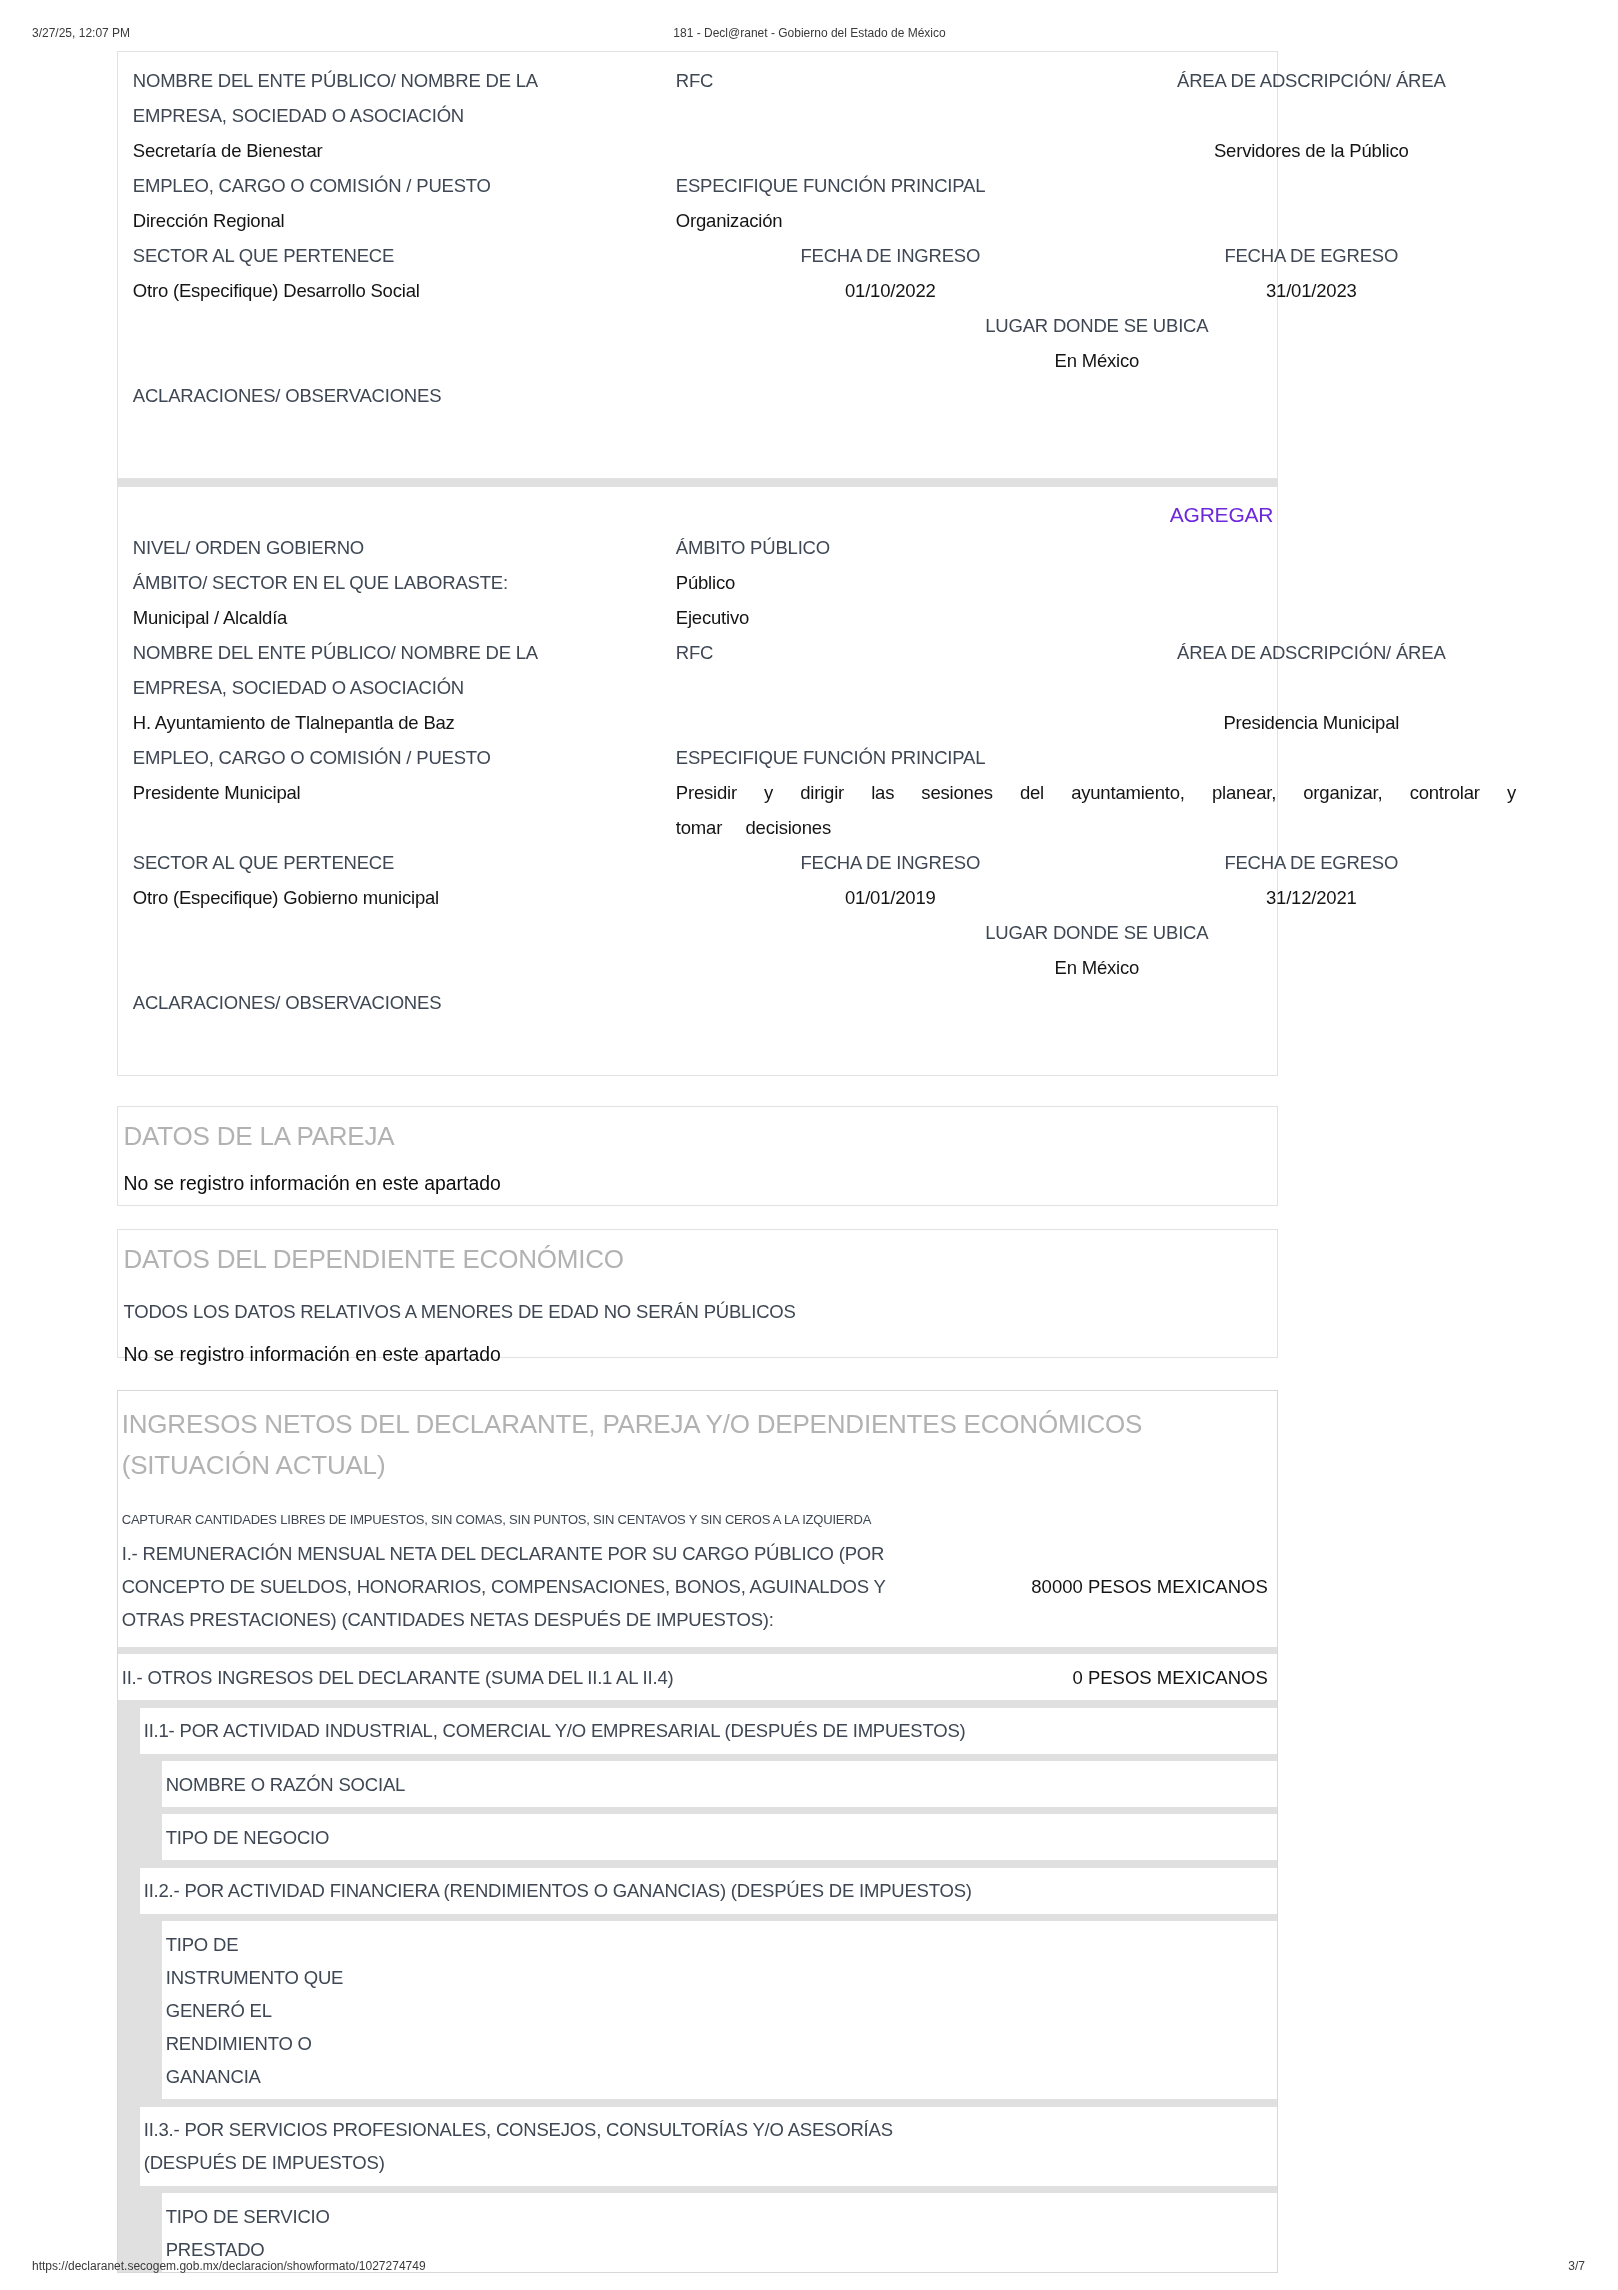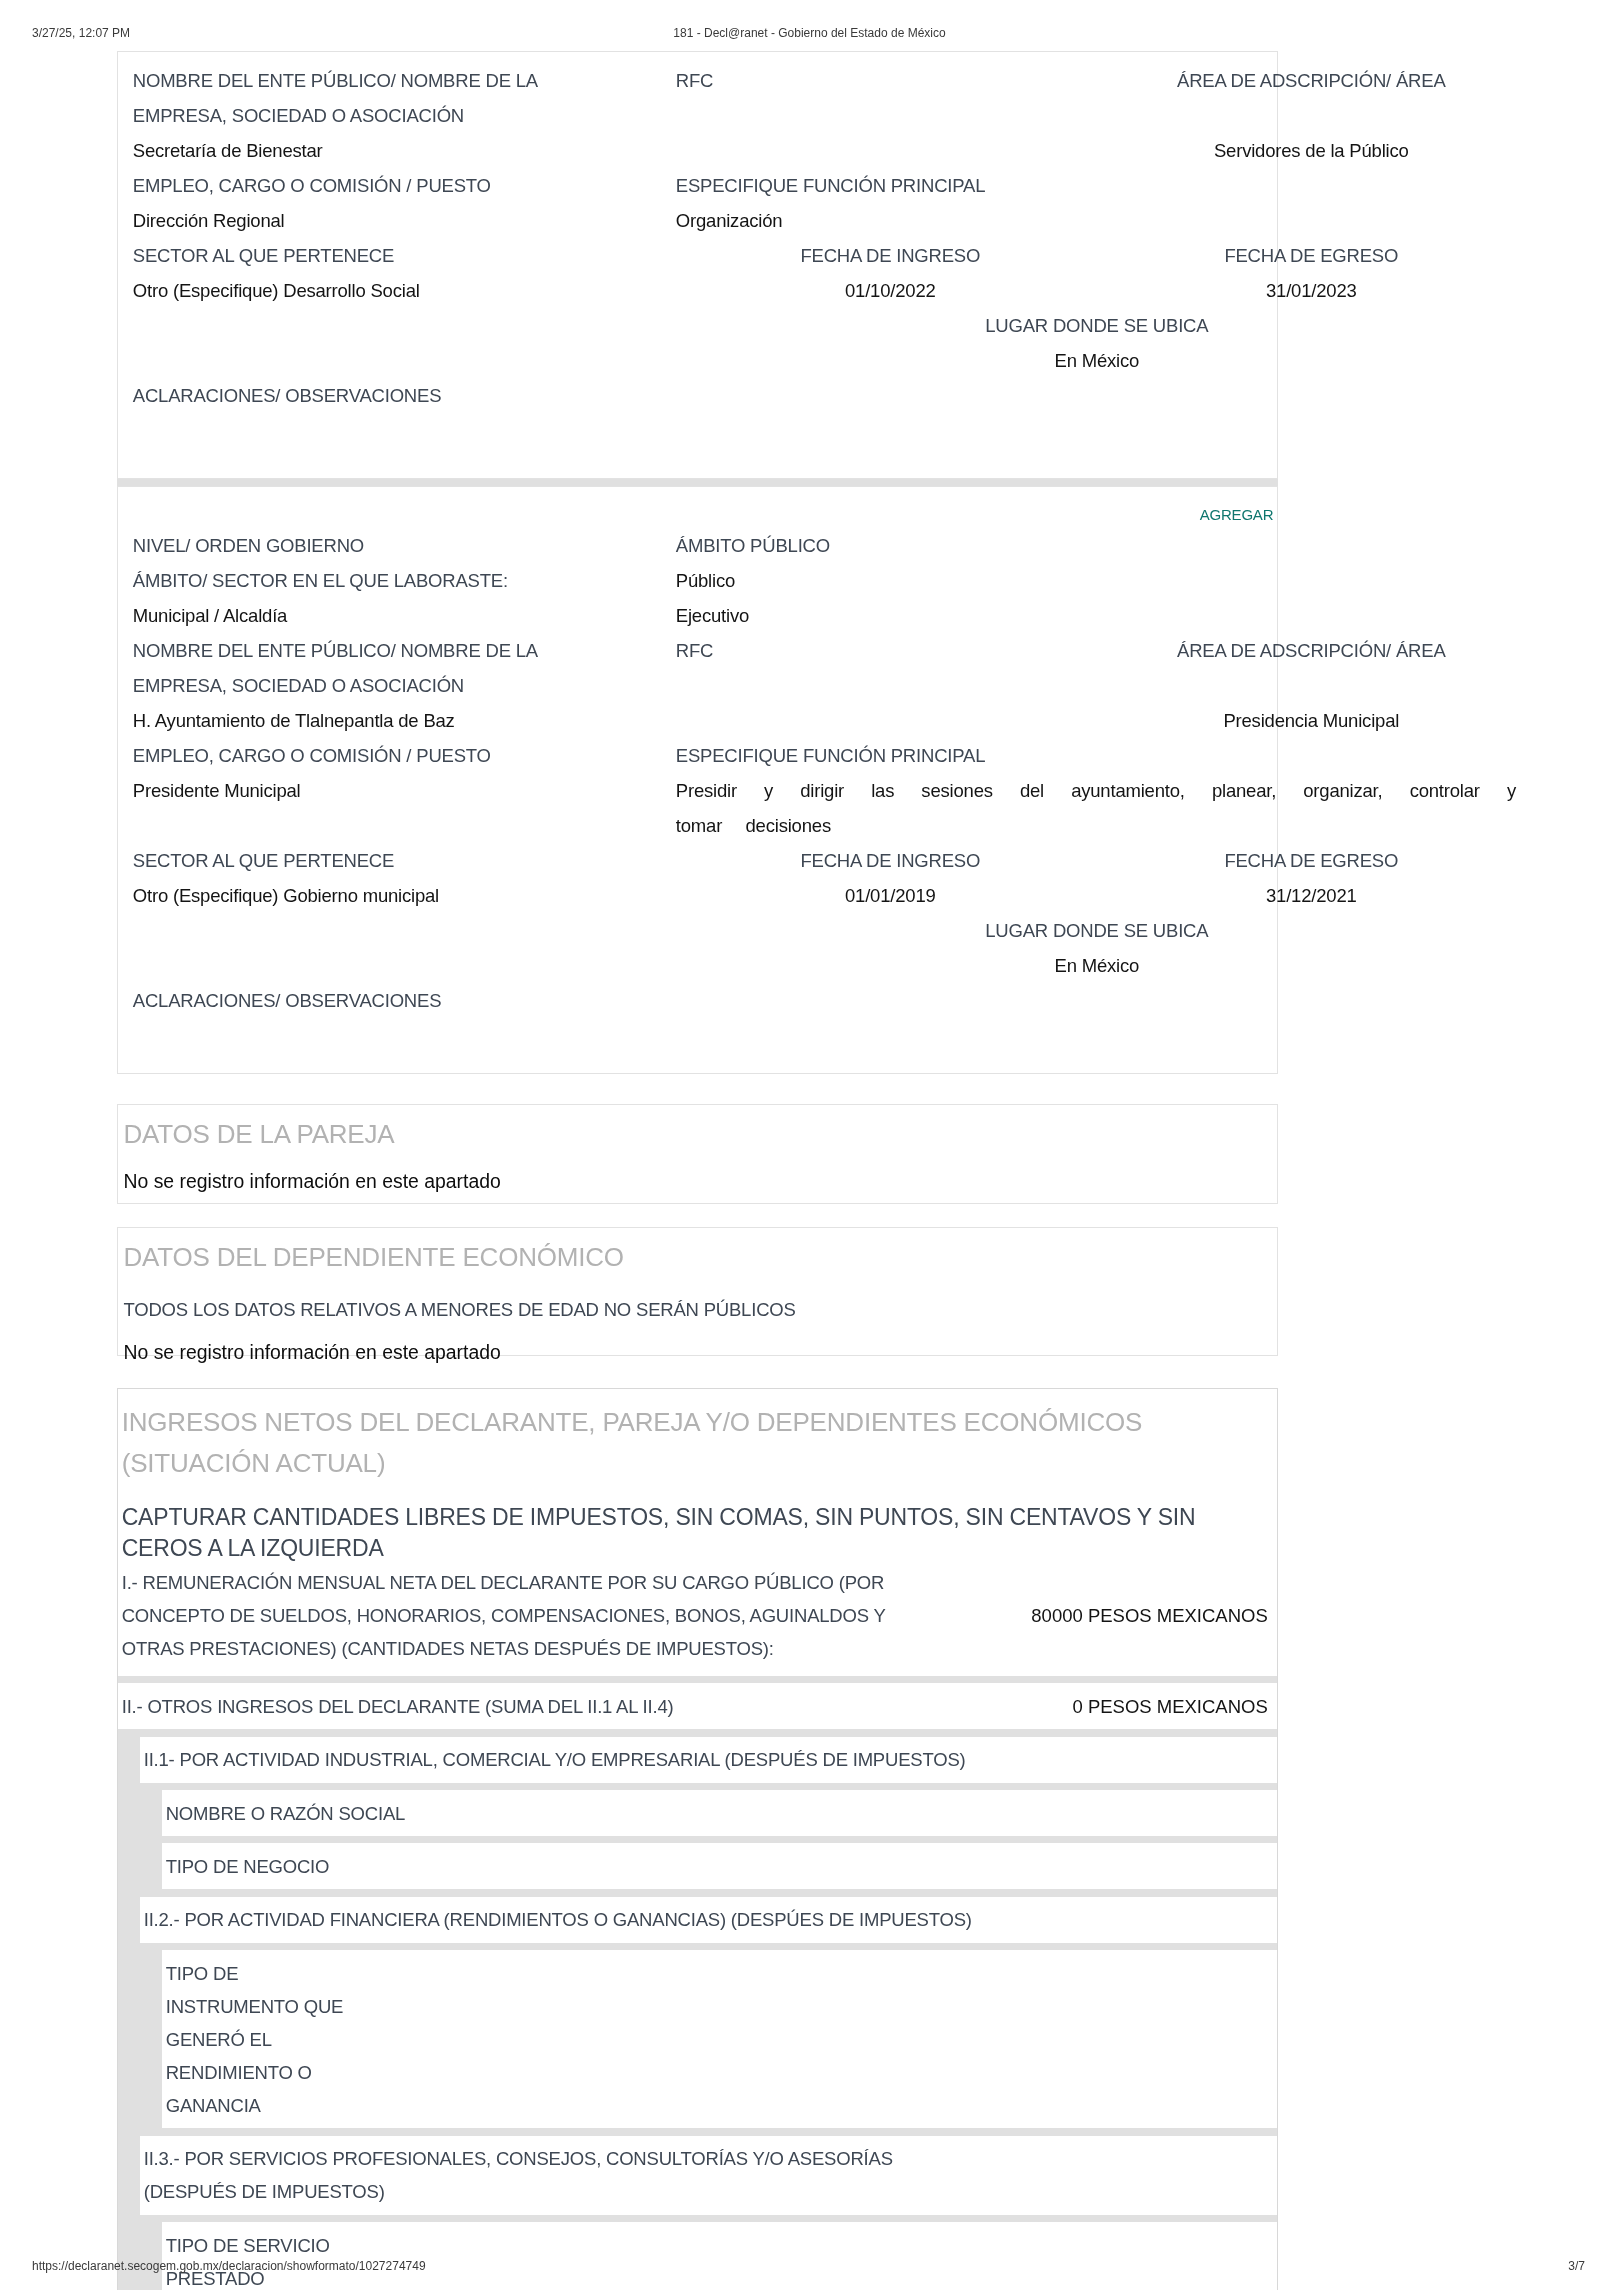--- a/index.html
+++ b/index.html
@@ -26,40 +26,40 @@
   .row{display:grid;grid-template-columns:543px 429px 413px;padding-left:14.8px;}
   .cell{font-size:18.5px;line-height:35px;letter-spacing:-0.2px;}
   .lbl{color:var(--label);}
   .val{color:var(--value);font-weight:500;}
   .ctr{text-align:center;}
   .span23{grid-column:2/4;}
   .wrap500{max-width:461px;}
   .justify{text-align:justify;word-spacing:1em;padding-right:1.8px;}
   .spacer70{height:65px;} .spacer60{height:55px;}
   .agregar-row{text-align:right;padding:3.7px 3.7px 0 0;line-height:26px;}
-  .agregar{font-size:15px;color:#0f766e;cursor:pointer;letter-spacing:-0.2px;}
+  .agregar{font-size:21px;color:#6d28d9;cursor:pointer;letter-spacing:-0.2px;}
   .strip{height:7.4px;background:var(--strip);}
 
   
   .box{border:0.9px solid var(--border);padding:11px 5.5px 13px 5.5px;box-sizing:border-box;background:#fff;}
   .box-title{font-size:26px;color:var(--heading);line-height:37px;letter-spacing:-0.2px;}
   .box-caption{font-size:18.5px;color:var(--label);margin-top:20px;line-height:28px;letter-spacing:-0.2px;}
   .box-body{font-size:19.4px;color:#0d0d0d;margin-top:14.8px;line-height:28px;}
   .pareja{margin-top:29.5px;height:100px;}
   .dependiente{margin-top:23px;height:129px;}
 
   
   .ingresos{margin-top:32px;background:var(--strip);border:0.9px solid #d8d8d8;}
   .irow{background:#fff;padding:6.5px 9.2px 6.5px 3.7px;}
   .irow + .irow{margin-top:7.4px;}
   .ind1{margin-left:22px;}
   .ind2{margin-left:44px;}
   .head-block{padding-top:13px;padding-bottom:11px;}
   .ing-title{font-size:26px;color:var(--heading);line-height:41px;max-width:1218px;letter-spacing:-0.2px;}
-  .ing-caption{font-size:23px;color:var(--label);margin-top:18.5px;line-height:31px;letter-spacing:-0.2px;}
+  .ing-caption{font-size:13px;color:var(--label);margin-top:18.5px;line-height:31px;letter-spacing:-0.2px;}
   .ilbl{font-size:18.5px;color:var(--label);line-height:33px;letter-spacing:-0.2px;}
   .flexrow{display:flex;align-items:center;margin-top:1.8px;}
   .amount{margin-left:auto;white-space:nowrap;font-size:18.5px;line-height:33px;
     color:var(--value);font-weight:500;}
   .wrap840{max-width:775px;}
   .wrap900{max-width:831px;}
   .wrap215{max-width:198px;}
   .wrap185{max-width:171px;}
 </style>
 </head>

